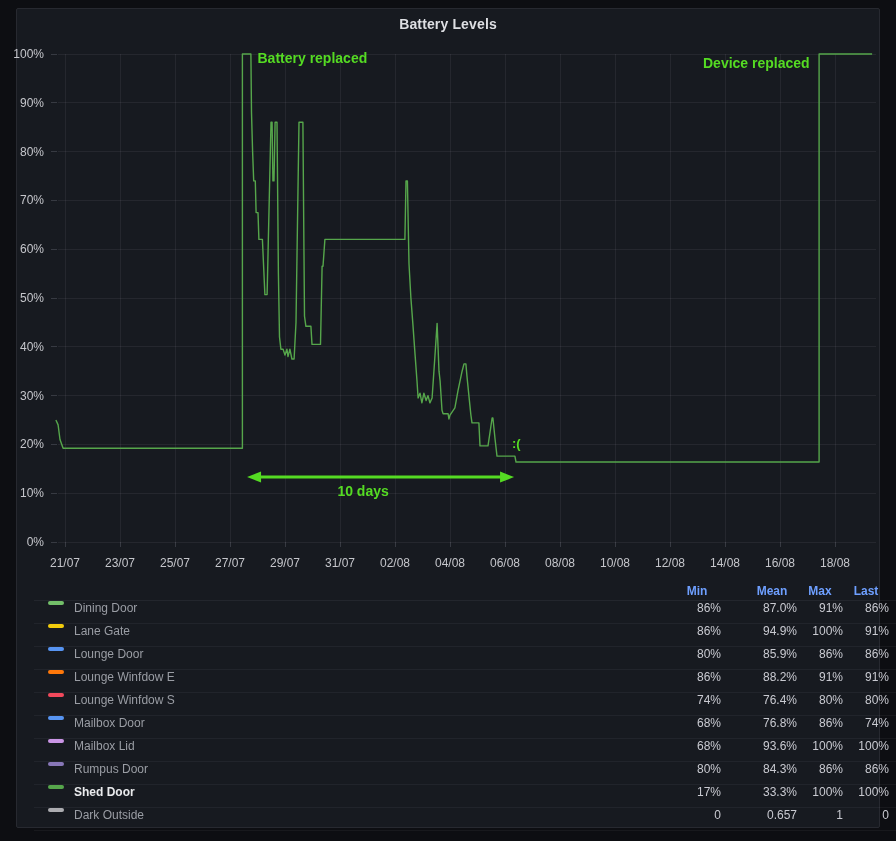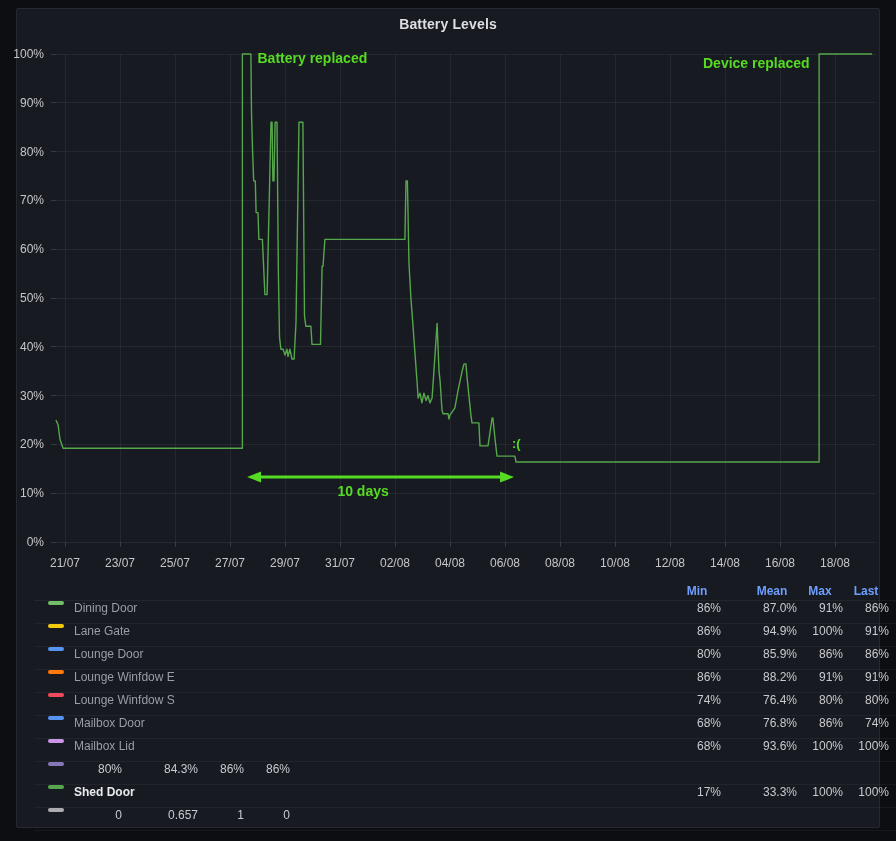--- a/index.html
+++ b/index.html
@@ -128,35 +128,37 @@
         <div class="legend-row">
     <span class="swatch" style="background: rgb(202, 149, 229);"></span>
     <span class="slabel">Mailbox Lid</span>
     <span class="vcell w-min">68%</span>
     <span class="vcell w-mean">93.6%</span>
     <span class="vcell w-max">100%</span>
     <span class="vcell w-last">100%</span>
   </div>
         <div class="legend-row">
     <span class="swatch" style="background: rgb(136, 119, 184);"></span>
+    <span class="slabel">Rumpus Door</span>
     <span class="vcell w-min">80%</span>
     <span class="vcell w-mean">84.3%</span>
     <span class="vcell w-max">86%</span>
     <span class="vcell w-last">86%</span>
   </div>
         <div class="legend-row emph">
     <span class="swatch" style="background: rgb(86, 166, 75);"></span>
     <span class="slabel">Shed Door</span>
     <span class="vcell w-min">17%</span>
     <span class="vcell w-mean">33.3%</span>
     <span class="vcell w-max">100%</span>
     <span class="vcell w-last">100%</span>
   </div>
         <div class="legend-row">
     <span class="swatch" style="background: rgb(172, 172, 176);"></span>
+    <span class="slabel">Dark Outside</span>
     <span class="vcell w-min">0</span>
     <span class="vcell w-mean">0.657</span>
     <span class="vcell w-max">1</span>
     <span class="vcell w-last">0</span>
   </div>
       </div>
   </div>
 </div>
 
 <svg id="chart-svg" width="896" height="572">

